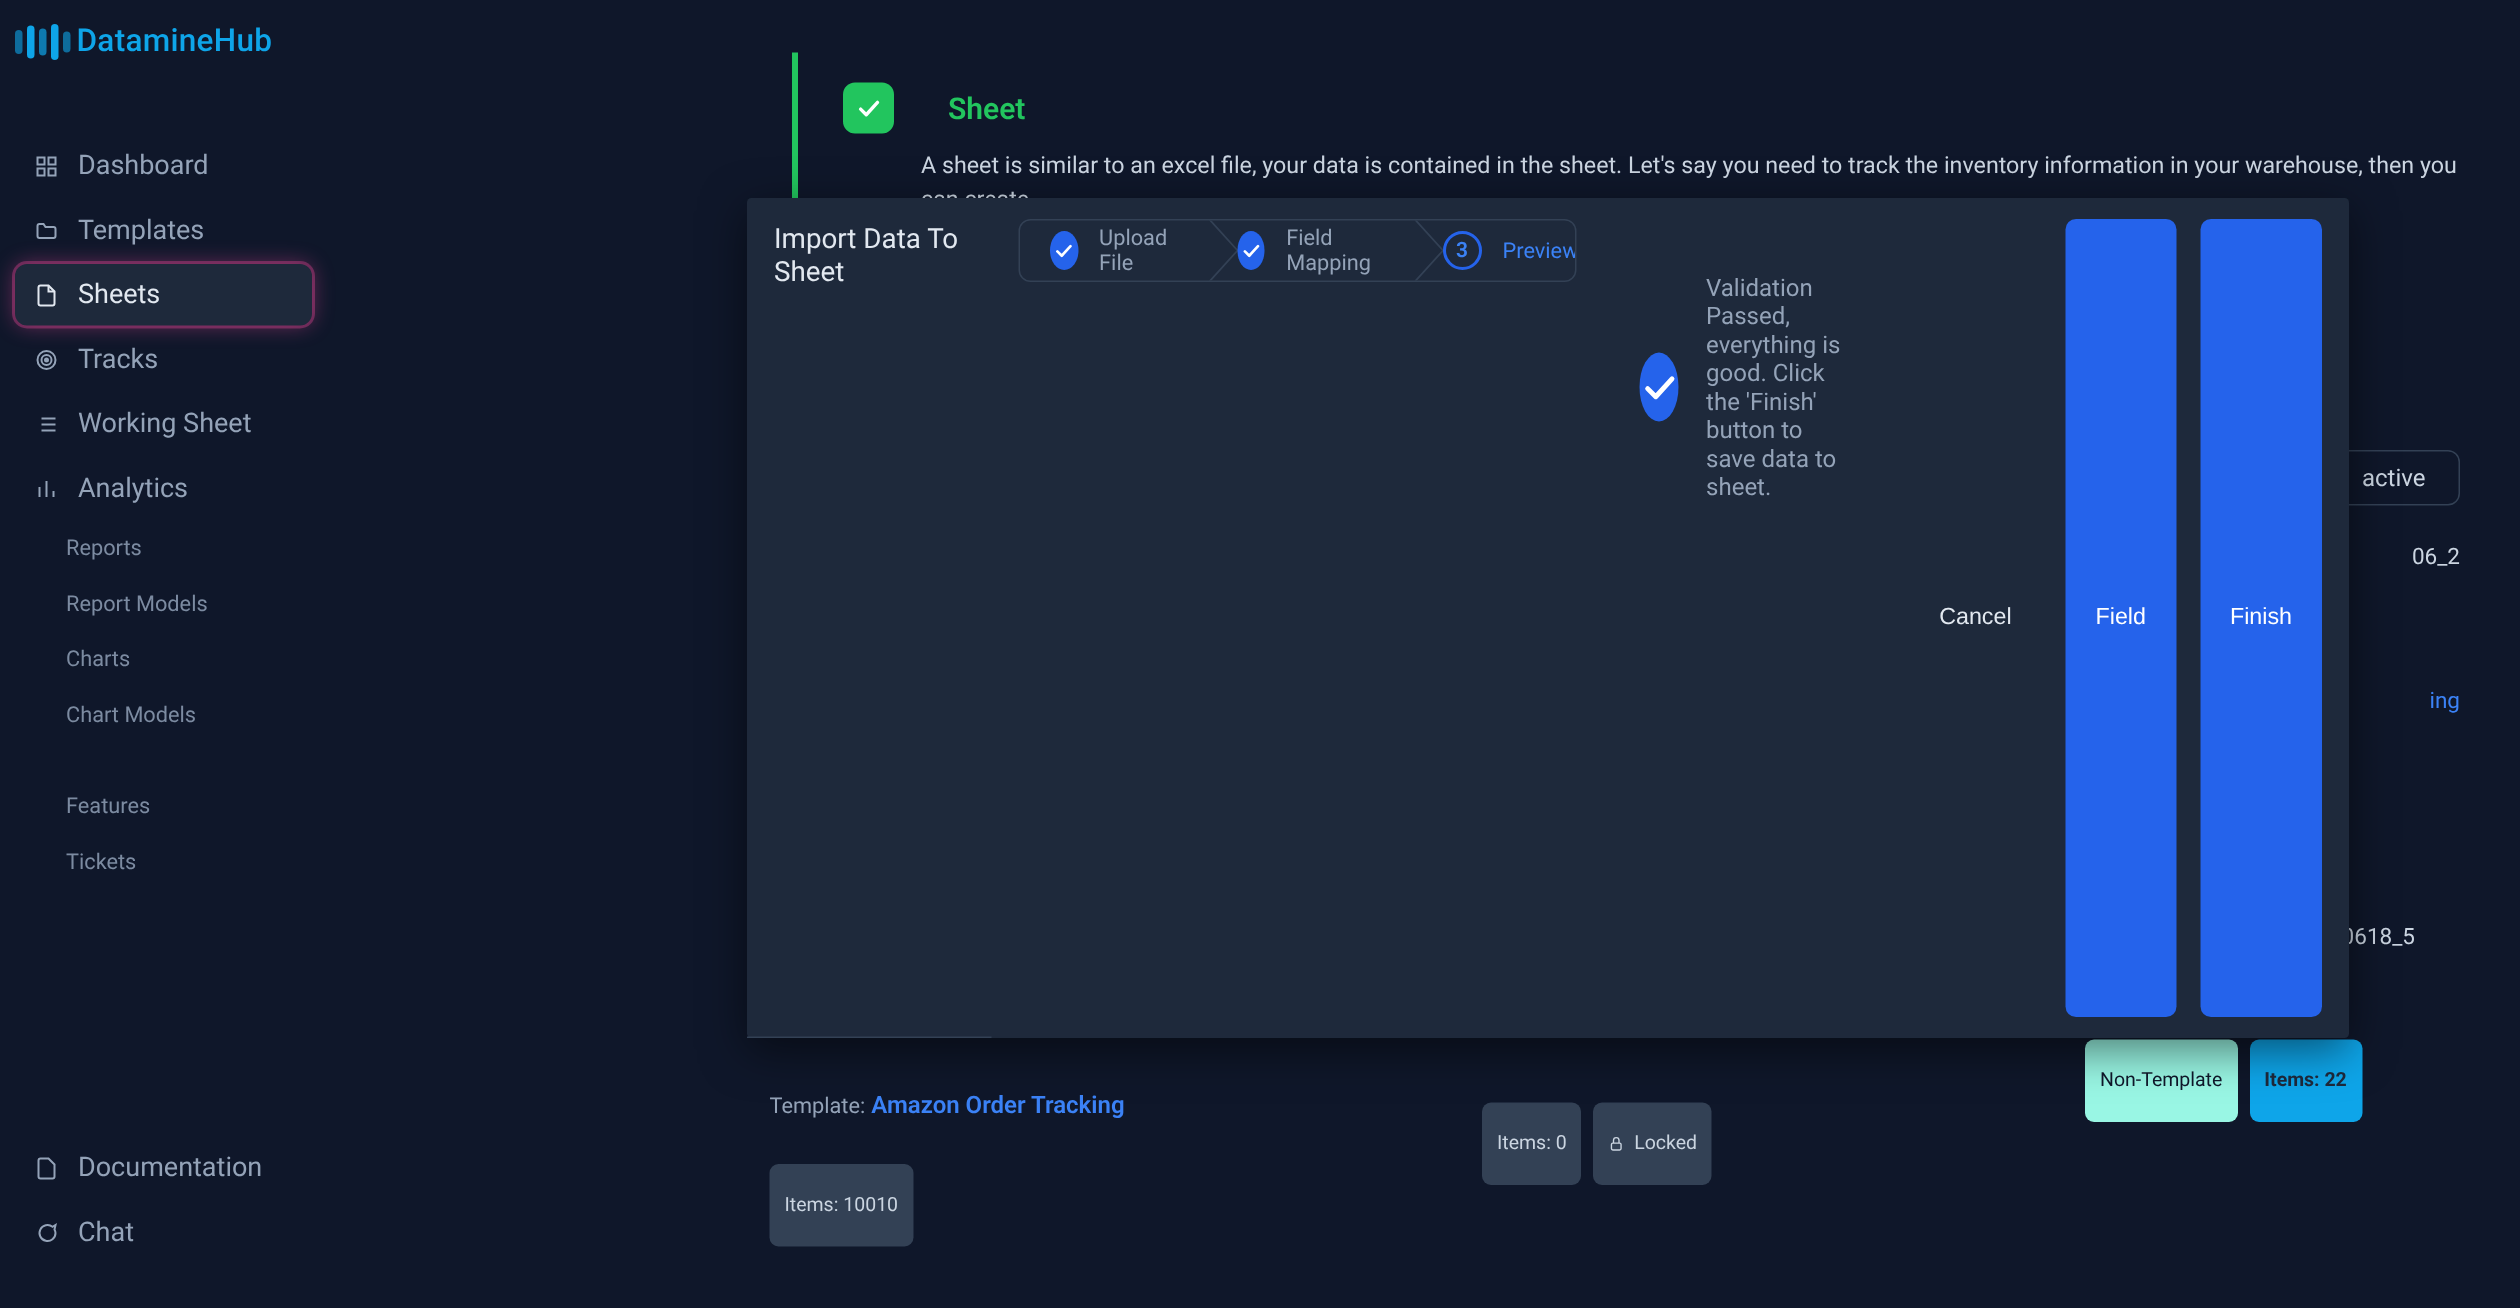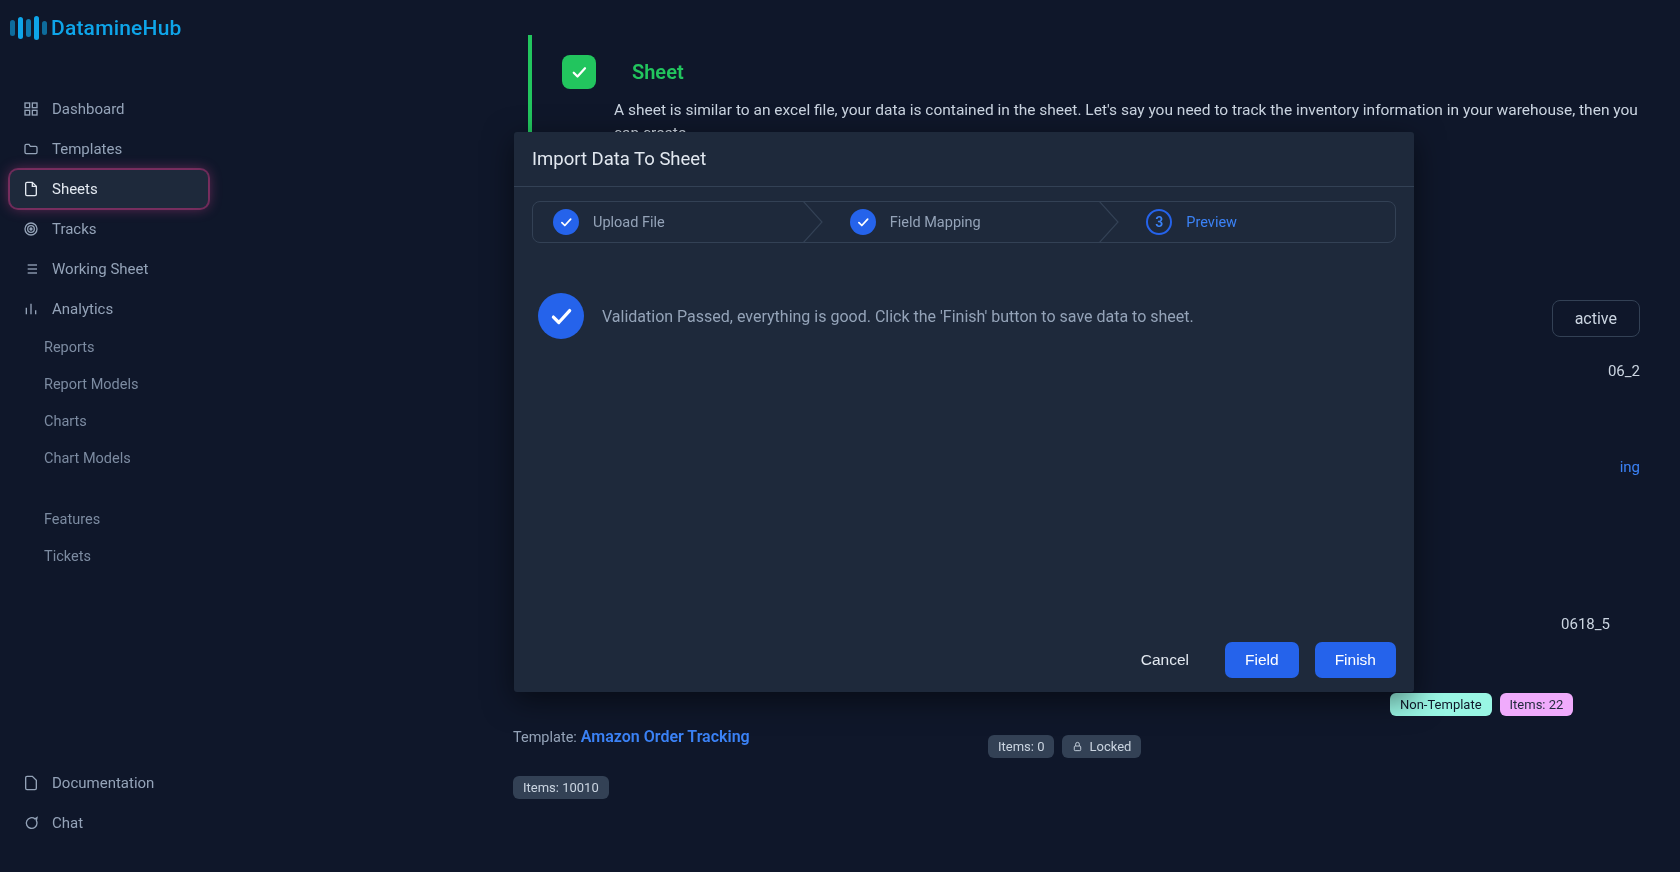--- a/index.html
+++ b/index.html
@@ -26,21 +26,21 @@
   .logo-bars .b1{height:16px;opacity:0.6}
   .logo-bars .b2{height:22px}
   .logo-bars .b3{height:18px;opacity:0.7}
   .logo-bars .b4{height:24px}
   .logo-bars .b5{height:14px;opacity:0.6}
   .logo-text { font-size:21px; font-weight:500; color:#0ea5e9; letter-spacing:0.2px; }
   .nav { padding: 30px 10px 0 10px; display:flex; flex-direction:column; gap:2px; }
   .nav-item {
     display:flex; align-items:center; gap:12px;
     padding:10px 12px; border-radius:8px;
-    color:#94a3b8; font-size:15px; cursor:pointer;
+    color:#94a3b8; font-size:18px; cursor:pointer;
   }
   .nav-item.active {
     background:#1e293b; color:#e2e8f0;
     box-shadow: 0 0 0 2px rgba(236,72,153,0.35), 0 0 14px rgba(236,72,153,0.45);
   }
   .nav-sub { padding-left:34px; font-size:14.5px; color:#7c8ba1; padding-top:9px; padding-bottom:9px; cursor:pointer; }
   .nav-group-gap { height:22px; }
   .nav-bottom { margin-top:auto; padding:0 10px 30px 10px; display:flex; flex-direction:column; gap:2px; }
   .nav-icon { width:18px; height:18px; display:flex; align-items:center; justify-content:center; }
   svg { display:block; }
@@ -71,31 +71,31 @@
   .card-frag {
     position:absolute; left:295px; top:700px; width:420px;margin-top:27px;
   }
   .card-frag2 { position:absolute; left:770px; top:735px; width:400px; }
   .card-frag3 { position:absolute; right:30px; top:615px; width:260px; text-align:right; padding-right:40px;}
   .tpl-label { font-size:14.5px; color:#94a3b8; }
   .tpl-link { color:#3b82f6; font-weight:600; }
   .badge-row { display:flex; gap:8px; margin-top:30px; }
   .badge {
     background:#334155; color:#cbd5e1; font-size:13px;
-    padding:4px 10px; border-radius:6px; display:inline-flex; align-items:center; gap:6px;
+    padding:20px 10px; border-radius:6px; display:inline-flex; align-items:center; gap:6px;
   }
   .badge.teal { background:#99f6e4; color:#0f172a; }
-  .badge.indigo { background:#f0abfc; color:#1e293b; }
+  .badge.indigo { background:#0ea5e9; color:#1e293b;font-weight:bold; }
 
   
   .modal {
-    position:absolute; left:296px; top:132px;
-    width:900px; height:560px;
+    position:absolute; left:280px; top:132px;
+    width:1068px; height:560px;
     background:#1e293b; border-radius:3px;
-    display:flex; flex-direction:column;
+    display:flex; flex-direction:row;
     box-shadow: 0 8px 30px rgba(0,0,0,0.5);
   }
   .modal-header {
     padding:16px 18px; font-size:18.5px; color:#e2e8f0;
     border-bottom:1px solid #334155;
   }
   .stepper {
     margin:14px 18px 0 18px;
     border:1px solid #334155; border-radius:8px;
     display:flex; align-items:center; height:42px;

